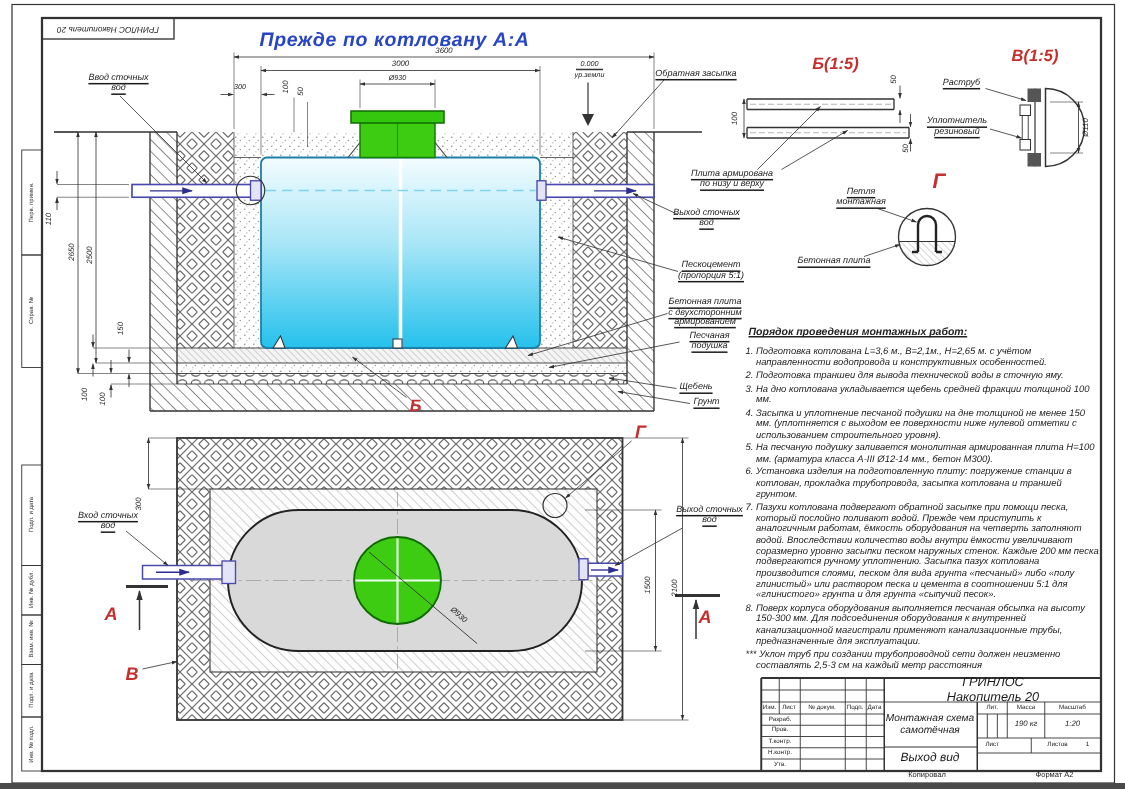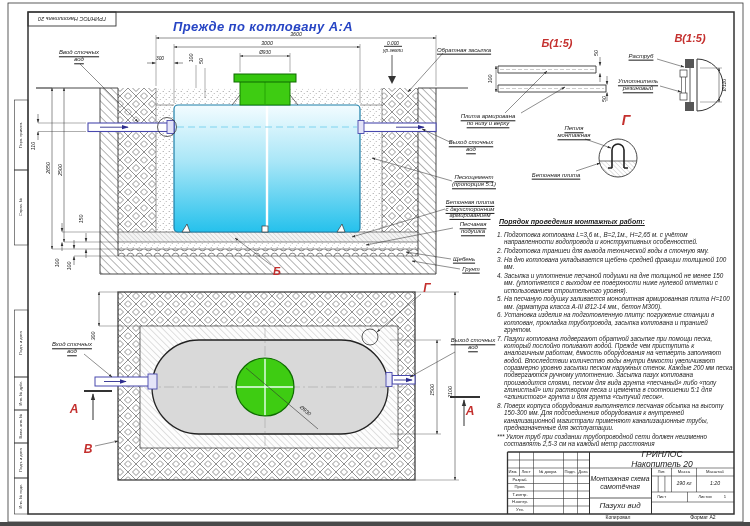--- a/index.html
+++ b/index.html
@@ -346,21 +346,21 @@
     <p>5. На песчаную подушку заливается монолитная армированная плита Н=100 мм. (арматура класса А-III Ø12-14 мм., бетон М300).</p>
     <p>6. Установка изделия на подготовленную плиту: погружение станции в котлован, прокладка трубопровода, засыпка котлована и траншей грунтом.</p>
     <p>7. Пазухи котлована подвергают обратной засыпке при помощи песка, который послойно поливают водой. Прежде чем приступить к аналогичным работам, ёмкость оборудования на четверть заполняют водой. Впоследствии количество воды внутри ёмкости увеличивают соразмерно уровню засыпки песком наружных стенок. Каждые 200 мм песка подвергаются ручному уплотнению. Засыпка пазух котлована производится слоями, песком для вида грунта «песчаный» либо «полу глинистый» или раствором песка и цемента в соотношении 5:1 для «глинистого» грунта и для грунта «сыпучий песок».</p>
     <p>8. Поверх корпуса оборудования выполняется песчаная обсыпка на высоту 150-300 мм. Для подсоединения оборудования к внутренней канализационной магистрали применяют канализационные трубы, предназначенные для эксплуатации.</p>
     <p>*** Уклон труб при создании трубопроводной сети должен неизменно составлять 2,5-3 см на каждый метр расстояния</p>
   </div>
 
   <div class="t tb tb-prod" style="left:662px;top:460px;">ГРИНЛОС Накопитель 20</div>
   <div class="t tb tb-doc" style="left:620px;top:483px;">Монтажная схема
 самотёчная</div>
-  <div class="t tb tb-view" style="left:620px;top:506px;">Пазухи вид</div>
+  <div class="t tb tb-view" style="left:620px;top:506px;">Выход вид</div>
   <div class="t tb-s" style="left:513px;top:472px;">Изм.</div>
   <div class="t tb-s" style="left:526px;top:472px;">Лист</div>
   <div class="t tb-s" style="left:548px;top:472px;">№ докум.</div>
   <div class="t tb-s" style="left:570px;top:472px;">Подп.</div>
   <div class="t tb-s" style="left:583px;top:472px;">Дата</div>
   <div class="t tb-s" style="left:520px;top:479.8px;">Разраб.</div>
   <div class="t tb-s" style="left:520px;top:487.3px;">Пров.</div>
   <div class="t tb-s" style="left:520px;top:494.8px;">Т.контр.</div>
   <div class="t tb-s" style="left:520px;top:502.3px;">Н.контр.</div>
   <div class="t tb-s" style="left:520px;top:509.8px;">Утв.</div>

